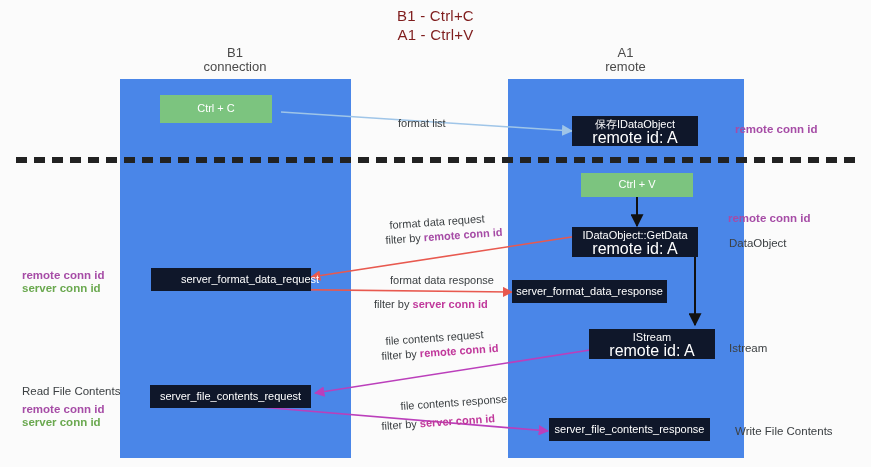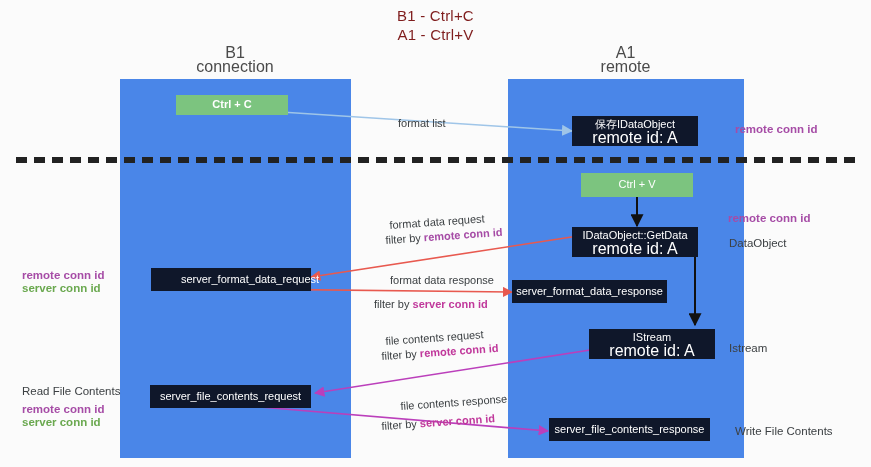--- a/index.html
+++ b/index.html
@@ -18,21 +18,21 @@
 
   
   .title{
     left:0;top:6px;width:871px;
     text-align:center;font-size:15px;line-height:19px;
     color:#7f1d1d;letter-spacing:.2px;
   }
 
   
   .colcap{
-    text-align:center;font-size:16px;line-height:14px;color:#4a4a4a;
+    text-align:center;font-size:13px;line-height:14px;color:#4a4a4a;
   }
 
   
   .lane{background:#4a86e8;}
 
   
   .node{
     box-sizing:border-box;
     display:flex;flex-direction:column;
     align-items:center;justify-content:center;
@@ -110,21 +110,21 @@
 
     <path d="M695,278 L695,325" fill="none" stroke="#111111" stroke-width="2" marker-end="url(#mk-black)"></path>
     <path d="M695,255 L695,280" fill="none" stroke="#111111" stroke-width="2"></path>
 
     <line x1="590" y1="350" x2="315" y2="393" stroke="#bb3fbb" stroke-width="1.6" marker-end="url(#mk-purple)"></line>
 
     <line x1="152" y1="398" x2="548" y2="431" stroke="#bb3fbb" stroke-width="1.6" marker-end="url(#mk-purple)"></line>
   </svg>
 
   <div class="boxlayer">
-    <div class="abs node green" style="left:176px;top:95px;width:112px;height:20px;font-weight:bold;">
+    <div class="abs node green" style="left:160px;top:95px;width:112px;height:28px;">
       <div>Ctrl + C</div>
     </div>
 
     <div class="abs node orange" style="left:572px;top:116px;width:126px;height:30px;">
       <div>保存IDataObject</div>
       <div class="l2">remote id: A</div>
     </div>
 
     <div class="abs node green" style="left:581px;top:173px;width:112px;height:24px;">
       <div>Ctrl + V</div>

